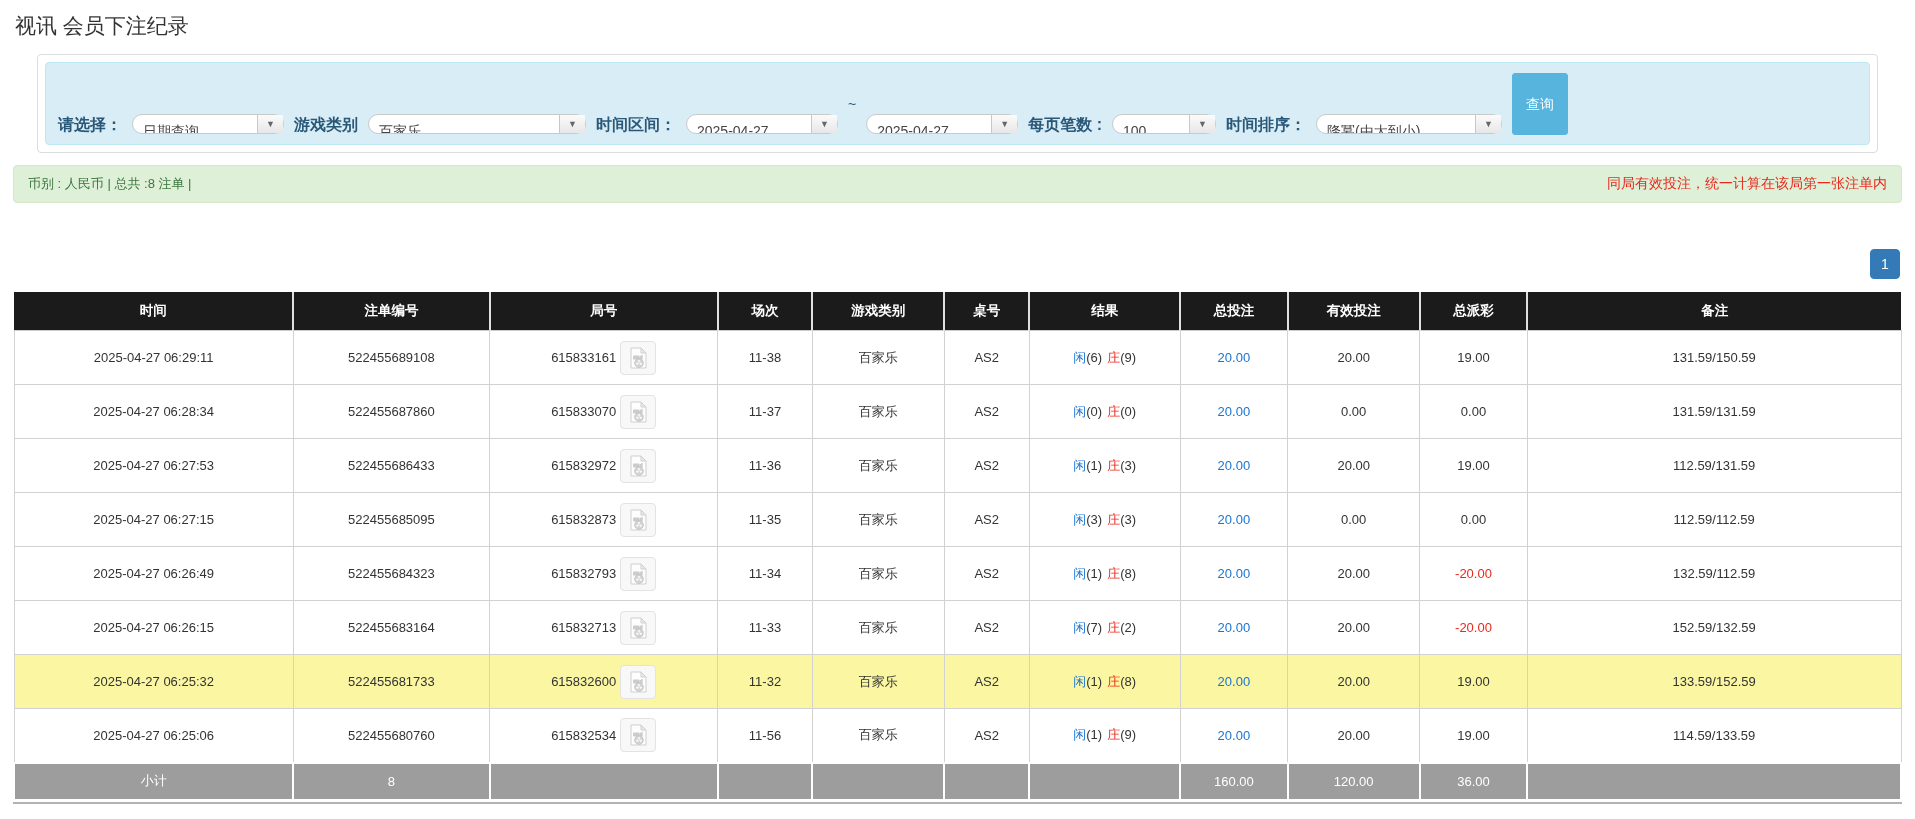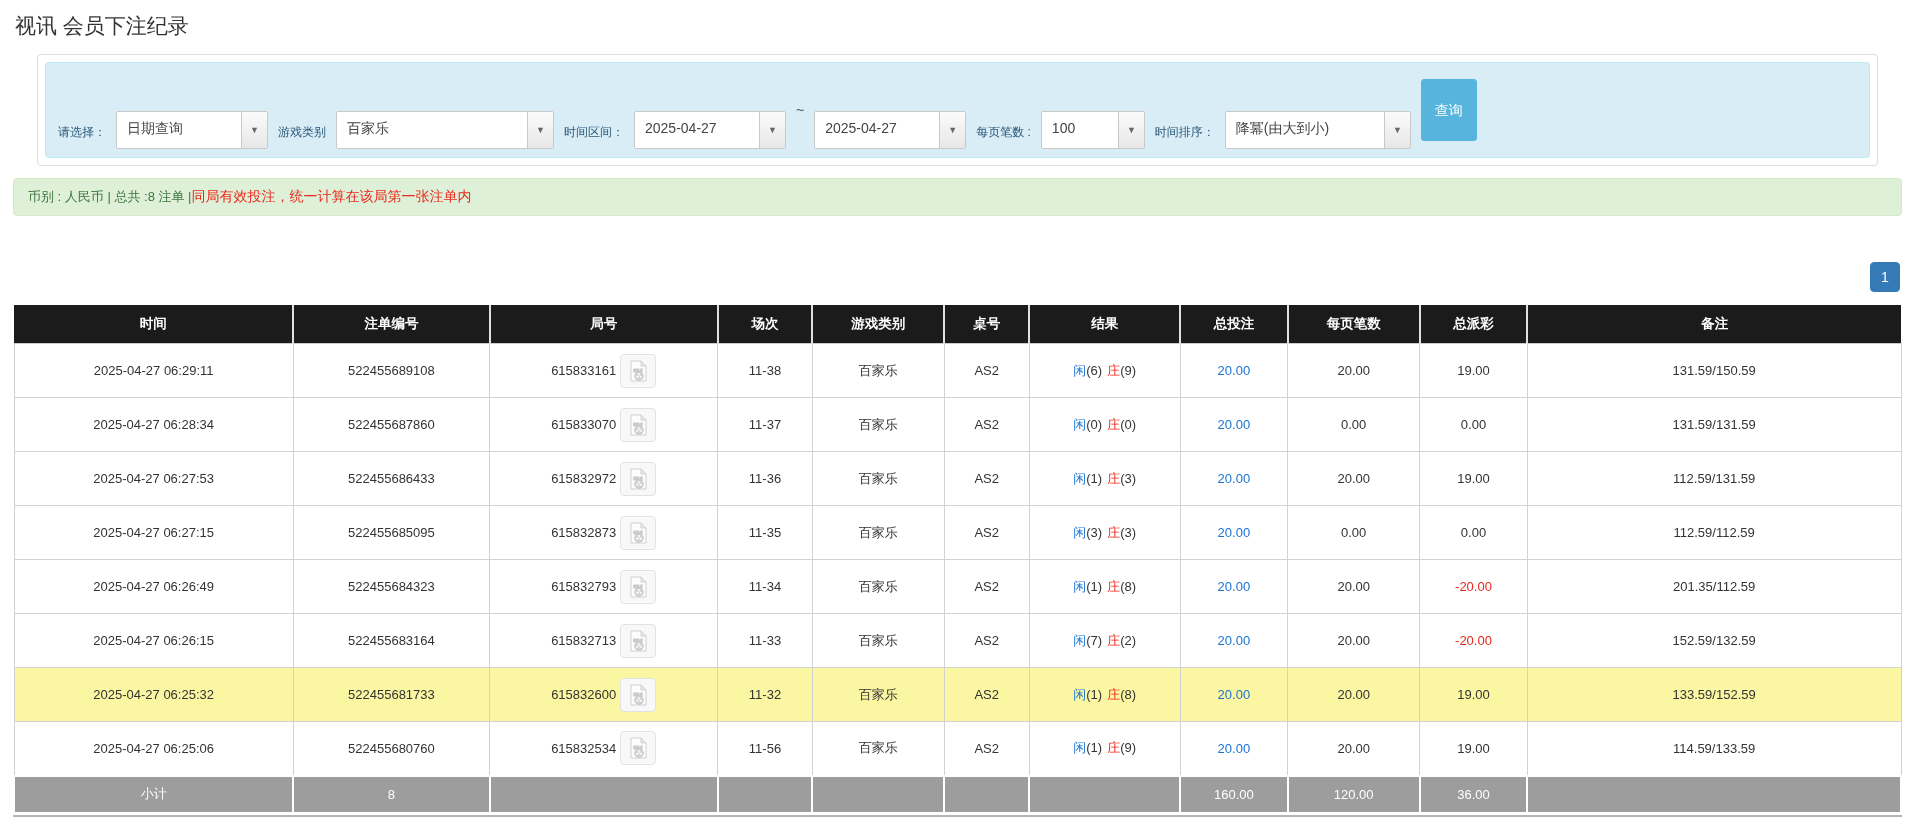--- a/index.html
+++ b/index.html
@@ -7,36 +7,36 @@
   body { font-family: "Liberation Sans", "DejaVu Sans", sans-serif; color: #333; }
   .page { padding: 8px 13px; }
 
   
   .page-title { font-size: 21px; font-weight: 500; color: #333; margin: 4px 2px 14px 2px; }
 
   
   .filter-panel { border: 1px solid #ddd; border-radius: 4px; padding: 7px; margin: 0 24px 12px 24px; background: #fff; }
   .filter-bar { background: var(--filter-bg); border: 1px solid var(--filter-border); border-radius: 4px;
                 padding: 8px 12px; display: flex; align-items: center; gap: 10px; }
-  .filter-label { font-size: 12px; font-weight: normal; color: var(--label-blue); white-space: nowrap; margin-top: 44px; }
-  .combo { display: flex; background: #fff; border: 1px solid #c9c9c9; border-radius: 2px; height: 38px; cursor: pointer; margin-top: 40px; }
+  .filter-label { font-size: 16px; font-weight: bold; color: var(--label-blue); white-space: nowrap; margin-top: 44px; }
+  .combo { display: flex; background: #fff; border: 1px solid #c9c9c9; border-radius: 12px; height: 20px; cursor: pointer; margin-top: 40px; }
   .combo-text { padding: 0 10px; line-height: 32px; font-size: 14px; color: #444; flex: 1;
                 white-space: nowrap; overflow: hidden; }
   .combo-arrow { width: 26px; border-left: 1px solid #c9c9c9; background: linear-gradient(#fbfbfb, #e7e7e7);
                  display: flex; align-items: center; justify-content: center; color: #666; font-size: 9px; }
   .w-query { width: 152px; } .w-game { width: 218px; } .w-date { width: 152px; }
   .w-size { width: 104px; } .w-sort { width: 186px; }
   .tilde { color: var(--label-blue); font-size: 14px; }
   .search-btn { background: var(--accent-blue); color: #fff; border: 1px solid var(--accent-blue);
                 border-radius: 3px; font-size: 14px; padding: 23px 13px; cursor: pointer;
                 font-family: inherit; line-height: 1; }
 
   
   .summary-bar { background: var(--summary-bg); border: 1px solid var(--summary-border); border-radius: 4px;
-                 padding: 9px 14px; display: flex; justify-content: flex-start; align-items: center;
+                 padding: 9px 14px; display: flex; justify-content: space-between; align-items: center;
                  margin-bottom: 46px; }
   .summary-left { font-size: 13px; color: var(--summary-text); }
   .summary-right { font-size: 14px; color: var(--danger-red); }
 
   
   .pagination { display: flex; justify-content: flex-end; margin-bottom: 13px; padding-right: 2px; }
   .page-btn { width: 30px; height: 30px; background: var(--pagination-blue); color: #fff; font-size: 14px;
               border: 1px solid var(--pagination-blue); border-radius: 4px; cursor: pointer; font-family: inherit; }
 
   
@@ -136,21 +136,21 @@
     <thead>
       <tr>
         <th>时间</th>
         <th>注单编号</th>
         <th>局号</th>
         <th>场次</th>
         <th>游戏类别</th>
         <th>桌号</th>
         <th>结果</th>
         <th>总投注</th>
-        <th>每页笔数</th>
+        <th>有效投注</th>
         <th>总派彩</th>
         <th>备注</th>
       </tr>
     </thead>
     <tbody id="rows-body">
   <tr>
     <td>2025-04-27 06:29:11</td>
     <td>522455689108</td>
     <td>
       <span class="round-cell-inner">
@@ -314,21 +314,21 @@
     <td>百家乐</td>
     <td>AS2</td>
     <td>
       <span class="blue">闲</span><span>(1)</span><span class="red banker-part">庄</span><span>(8)</span>
     </td>
     <td>
       <a class="bet-link">20.00</a>
     </td>
     <td>20.00</td>
     <td class="payout neg">-20.00</td>
-    <td>201.35/112.59</td>
+    <td>132.59/112.59</td>
   </tr>
 
   <tr>
     <td>2025-04-27 06:26:15</td>
     <td>522455683164</td>
     <td>
       <span class="round-cell-inner">
         <span>615832713</span>
         <span class="video-btn">
           <svg width="20" height="22" viewBox="0 0 20 22" aria-hidden="true">

